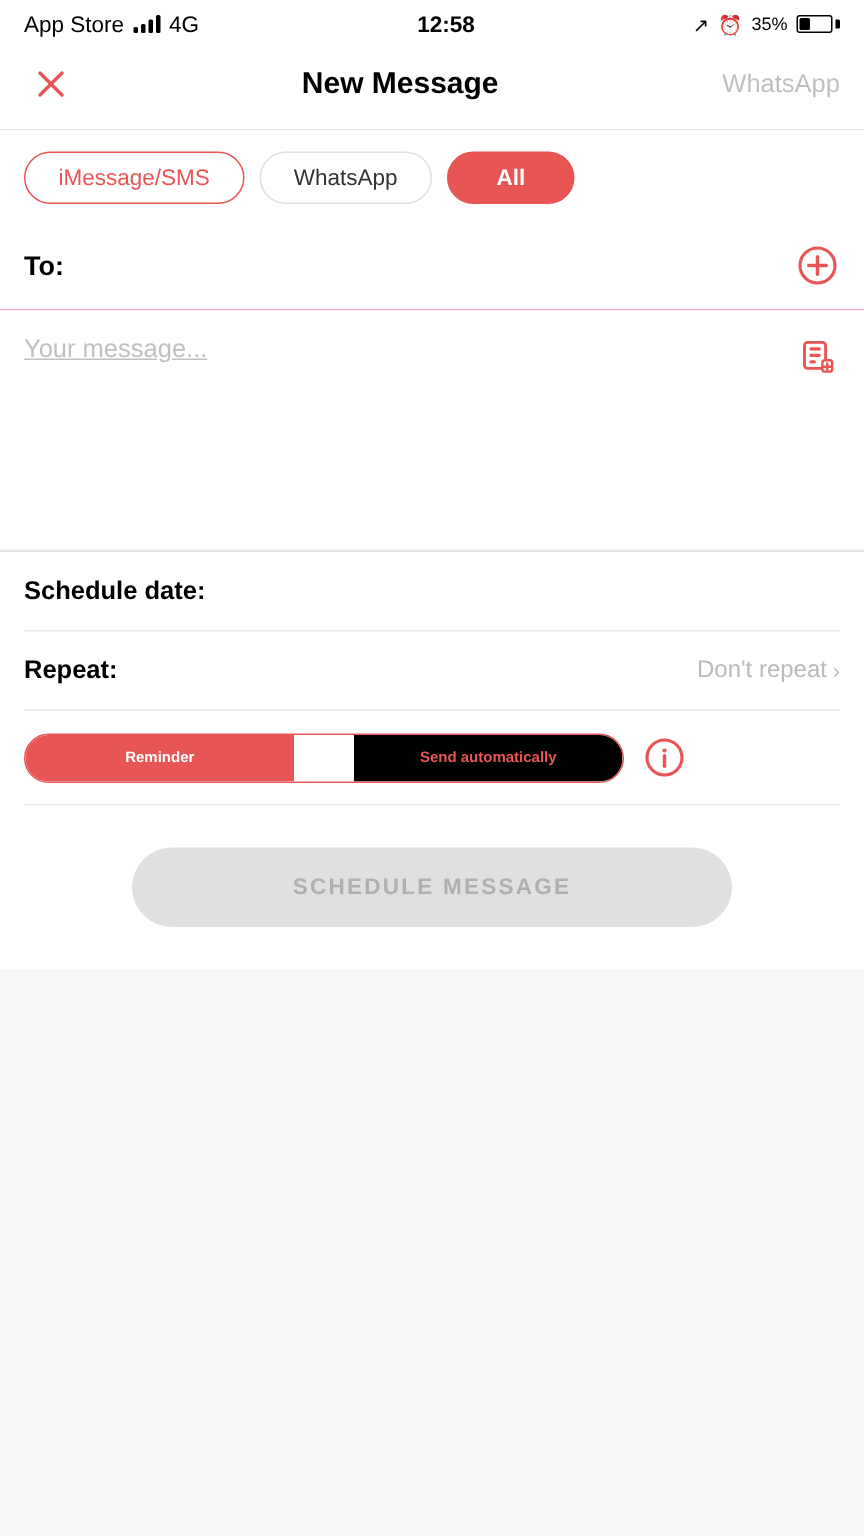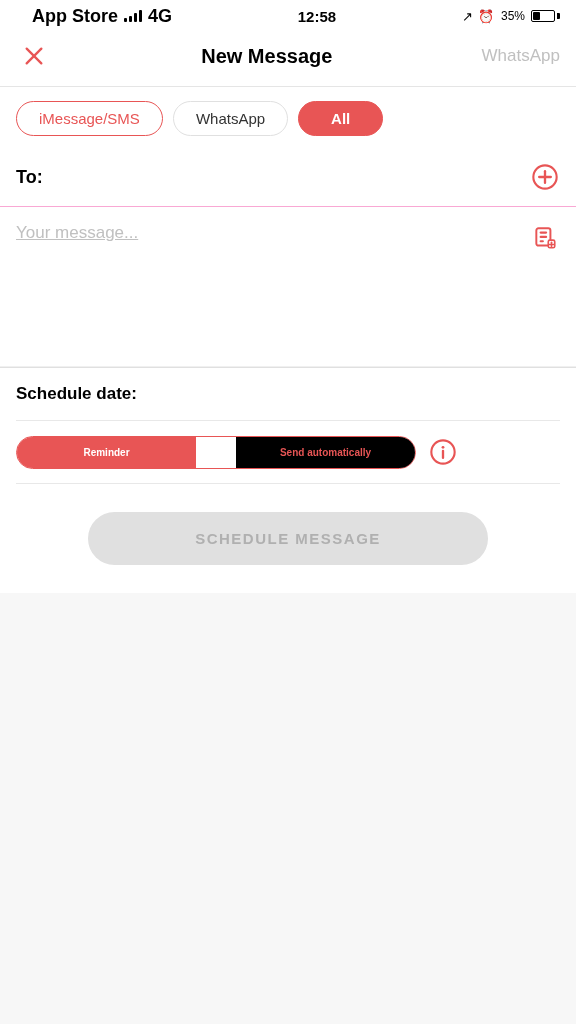--- a/index.html
+++ b/index.html
@@ -19,24 +19,23 @@
       justify-content: space-between;
       align-items: center;
       padding: 6px 16px 4px 16px;
       height: 30px;
       background: #fff;
     }
     .status-left {
       display: flex;
       align-items: center;
       gap: 6px;
-      font-size: 18px;
-      font-weight: 700;
-      color: #000;
-      margin-left: 16px;
+      font-size: 15px;
+      font-weight: 400;
+      color: #000;
     }
     .signal-bars {
       display: flex;
       align-items: flex-end;
       gap: 2px;
       height: 12px;
     }
     .signal-bars span {
       background: #000;
       border-radius: 1px;
@@ -400,20 +399,27 @@
     </svg>
   </div>
 </div>
 
 <div class="divider"></div>
 
 <div class="schedule-section">
   <div class="schedule-date-row">
     <span class="schedule-date-label">Schedule date:</span>
   </div>
+  <div class="repeat-row">
+    <span class="repeat-label">Repeat:</span>
+    <div class="repeat-value">
+      <span>Don't repeat</span>
+      <span class="chevron-icon">›</span>
+    </div>
+  </div>
   <div class="reminder-toggle-row">
     <div class="reminder-toggle">
       <div class="toggle-option active">Reminder</div>
       <div class="toggle-option inactive">Send automatically</div>
     </div>
     <div class="info-icon">
       <svg viewBox="0 0 24 24" fill="none">
         <circle cx="12" cy="12" r="10" stroke="#e85555" stroke-width="1.8"></circle>
         <line x1="12" y1="11" x2="12" y2="17" stroke="#e85555" stroke-width="2" stroke-linecap="round"></line>
         <circle cx="12" cy="8" r="1.2" fill="#e85555"></circle>

